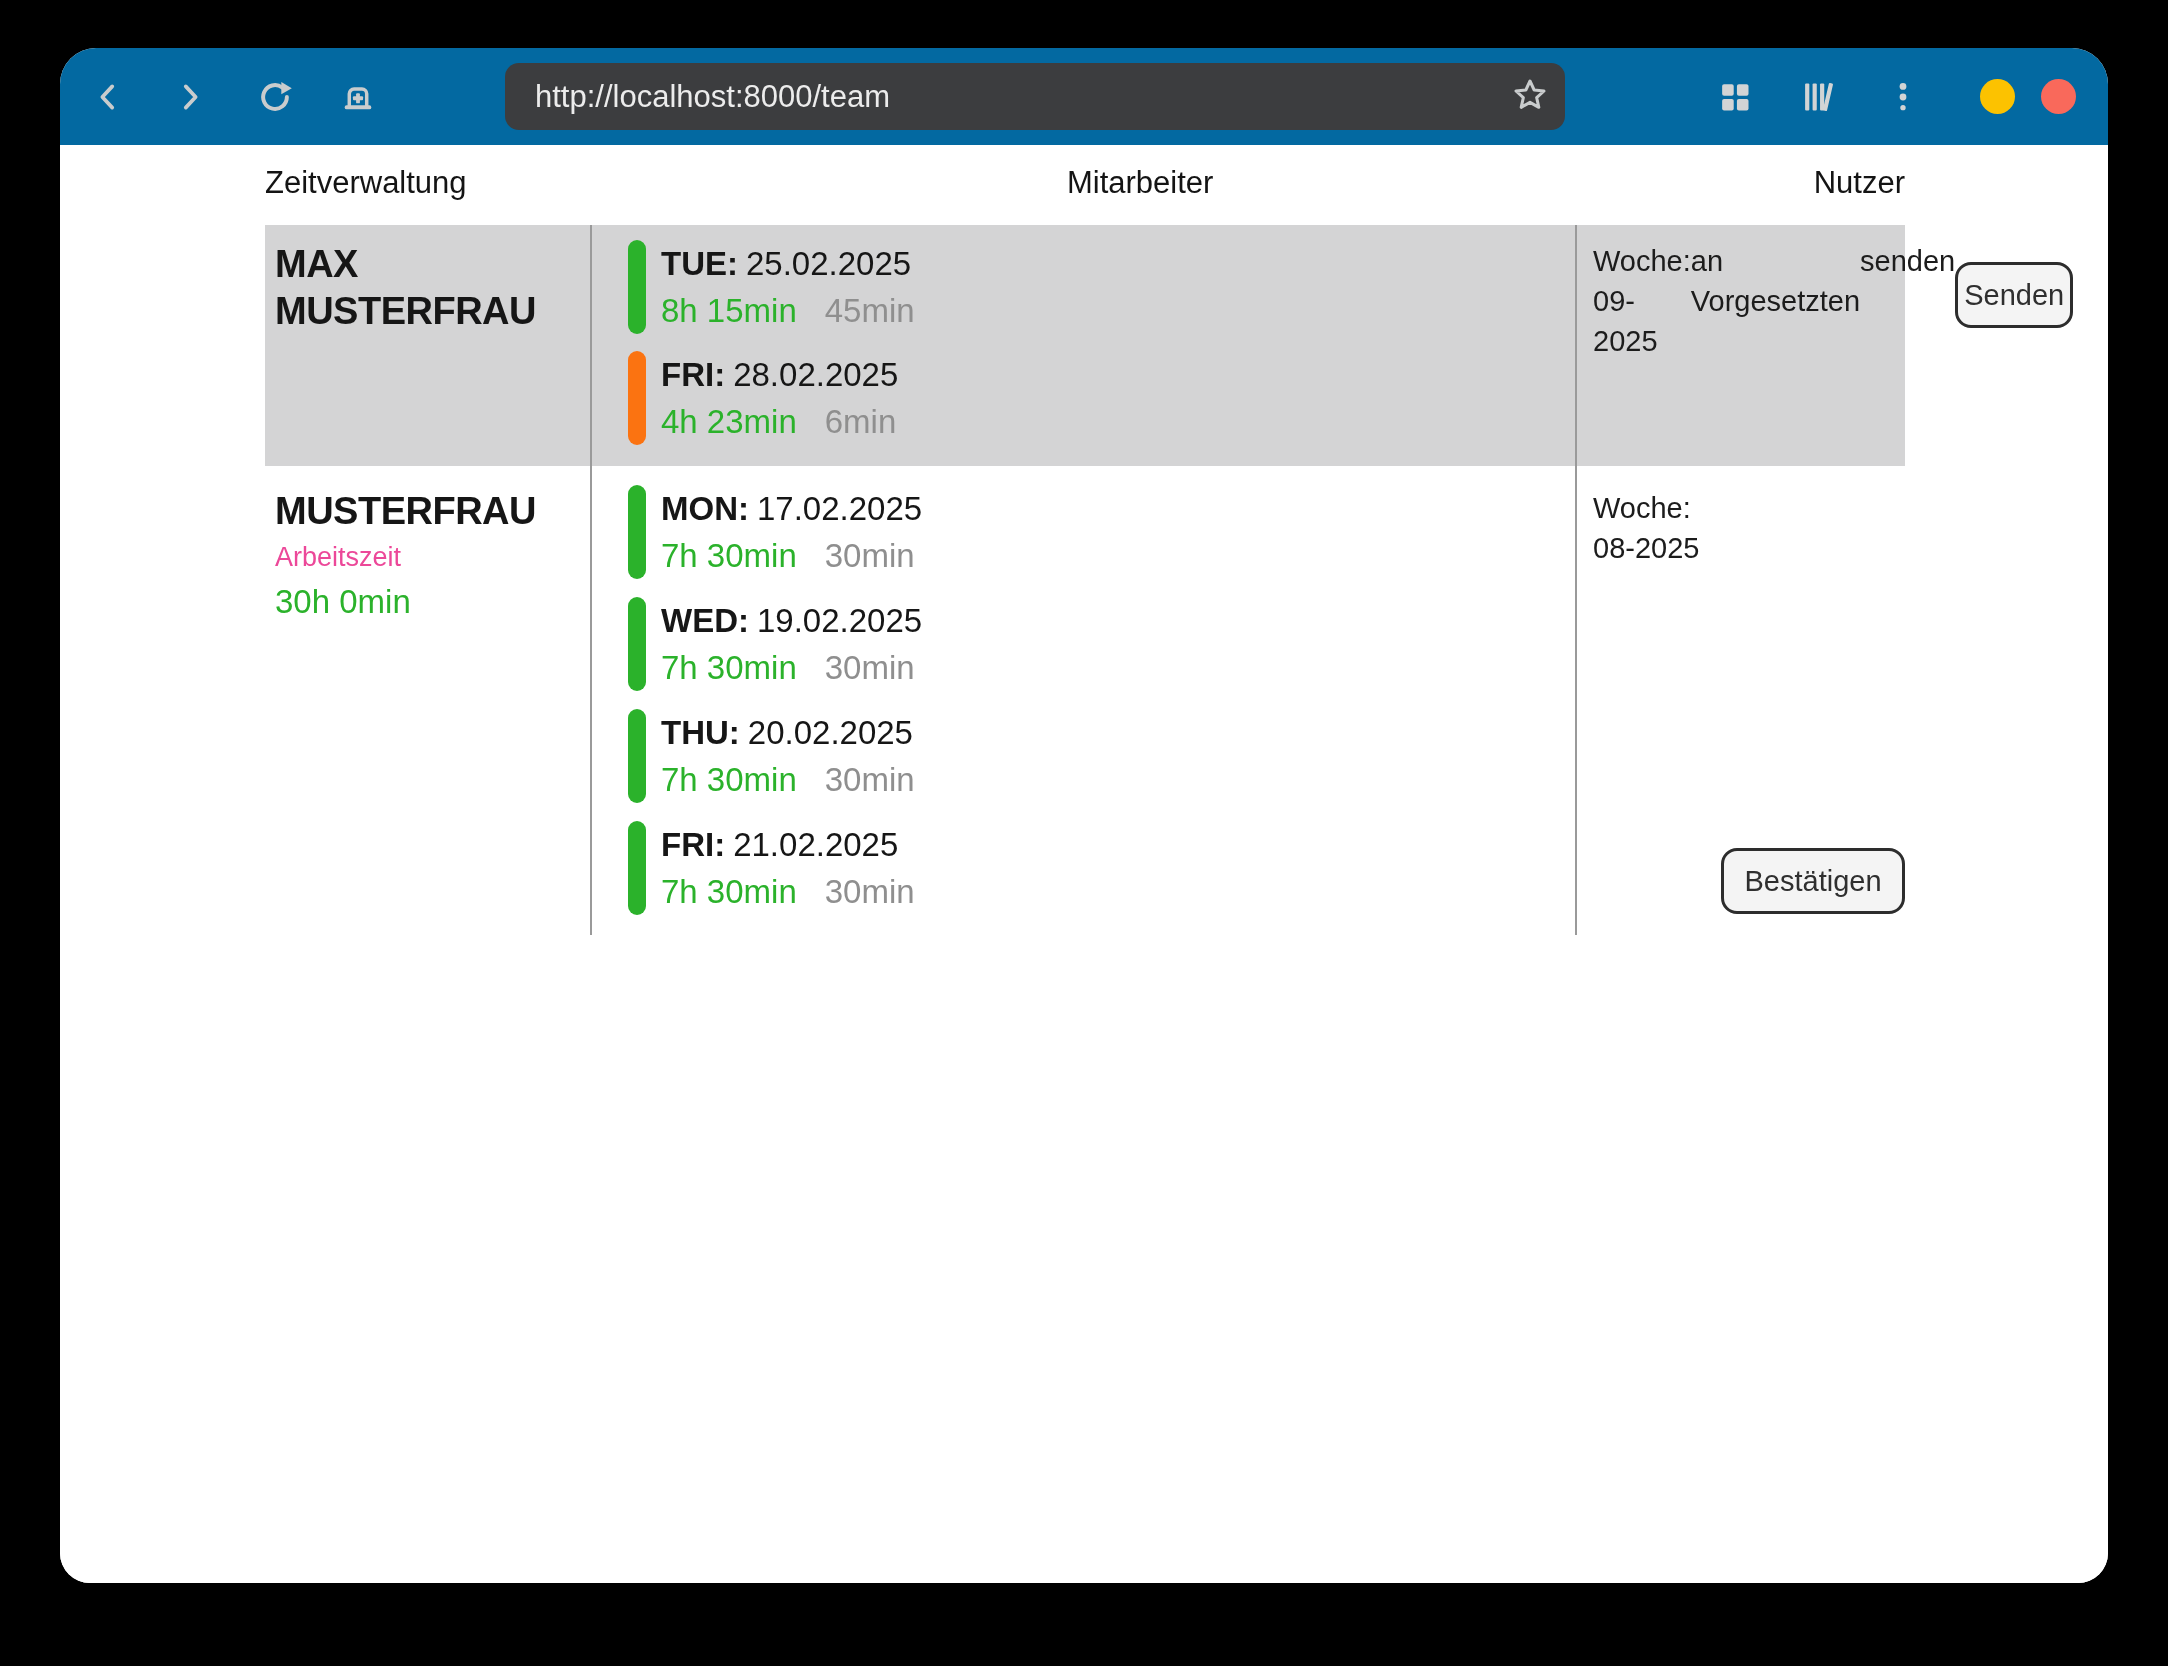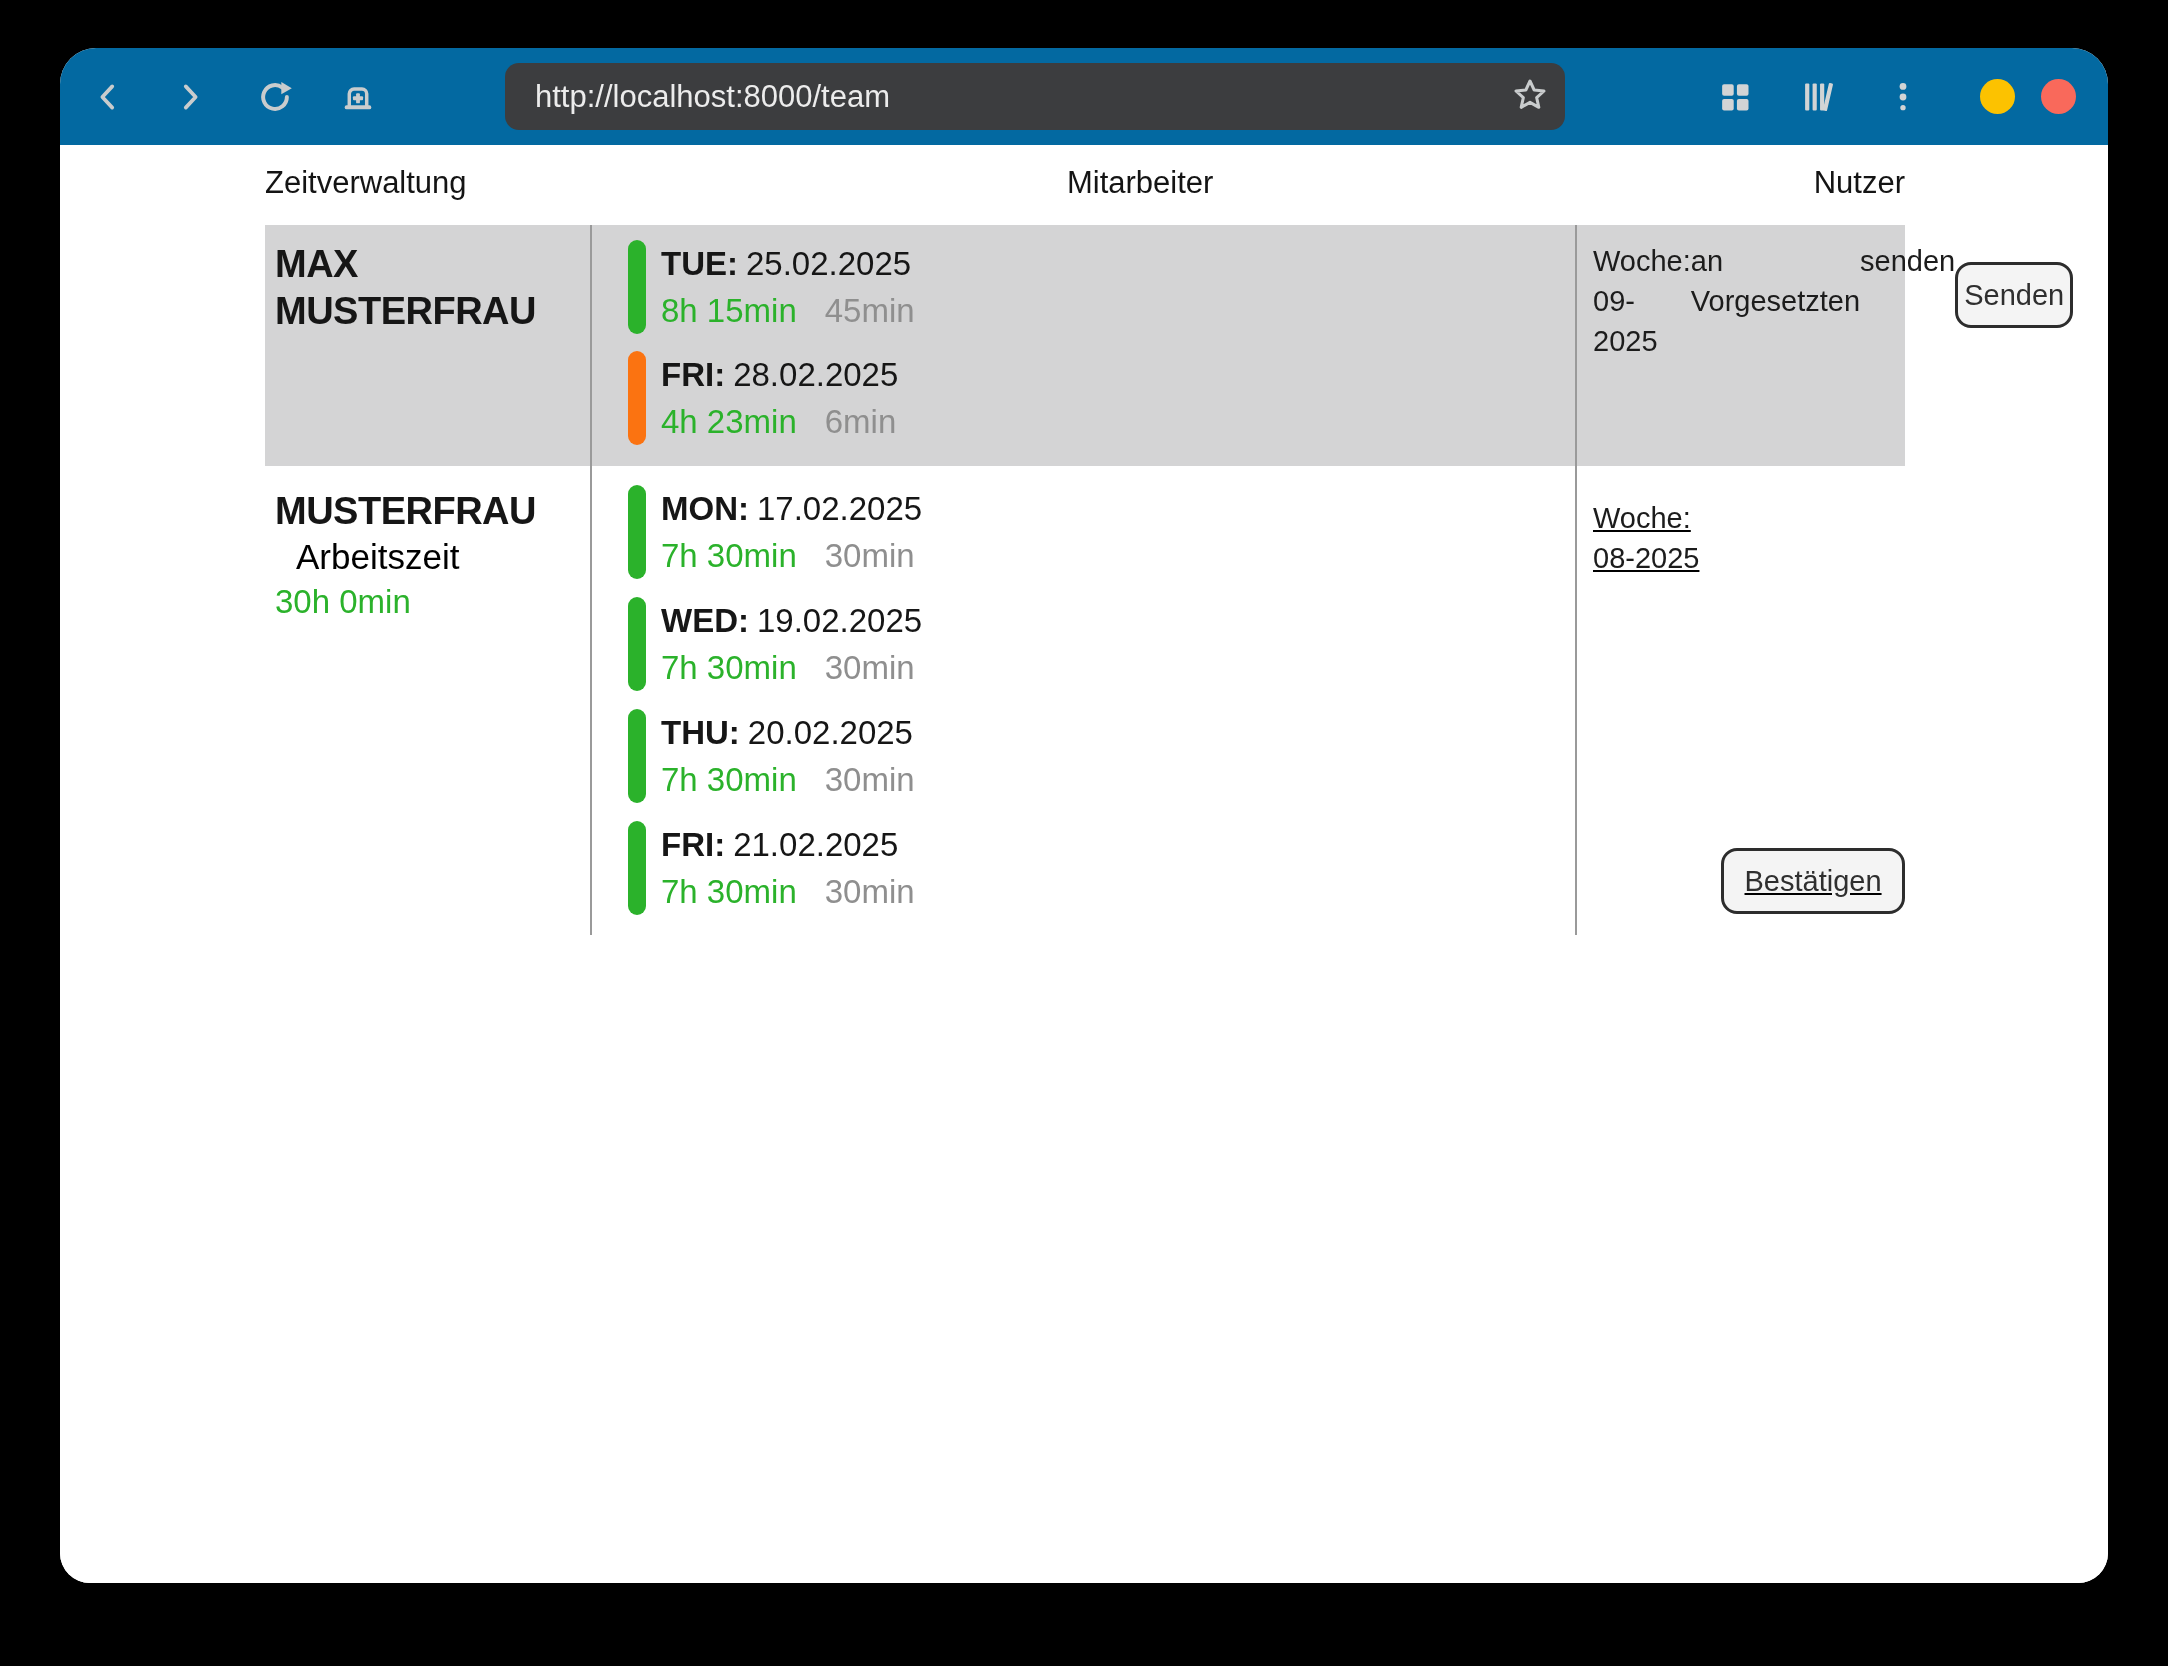--- a/index.html
+++ b/index.html
@@ -52,23 +52,23 @@
   .team-table{position:absolute;left:205px;top:80px;width:1640px;}
   .row{display:flex;}
   .row-1{height:241px;background:#d4d4d5;}
   .row-2{height:469px;background:#ffffff;}
   .col-name{width:325px;box-sizing:border-box;padding:16px 0 0 10px;}
   .row-2 .col-name{padding-top:22px;}
   .col-days{width:985px;box-sizing:border-box;border-left:2px solid #9a9a9a;padding:15px 0 0 16px;}
   .row-2 .col-days{padding-top:19px;}
   .col-user{width:330px;box-sizing:border-box;border-left:2px solid #9a9a9a;
             padding:16px 0 21px 16px;display:flex;flex-direction:row;}
-  .row-2 .col-user{padding-top:32px;text-decoration:underline;}
+  .row-2 .col-user{padding-top:22px;}
   .name-line{font-size:38px;font-weight:bold;line-height:47px;letter-spacing:-0.5px;color:#161616;}
-  .sub-line{font-size:35px;line-height:44px;color:#000000;margin-left:21px;}
+  .sub-line{font-size:27px;line-height:44px;color:#ec4899;}
   .total-line{font-size:33px;line-height:46px;color:#2bb22b;}
   .day-entry{display:flex;margin-bottom:17px;padding-left:20px;}
   .row-2 .day-entry{margin-bottom:18px;}
   .day-bar{width:18px;height:94px;border-radius:10px;flex:none;}
   .day-bar[data-status="green"]{background:#2bb22b;}
   .day-bar[data-status="orange"]{background:#fb7311;}
   .day-text{margin-left:15px;}
   .day-l1{font-size:33px;line-height:47px;color:#161616;}
   .day-l1 b{margin-right:8px;}
   .day-l2{font-size:33px;line-height:47px;}

